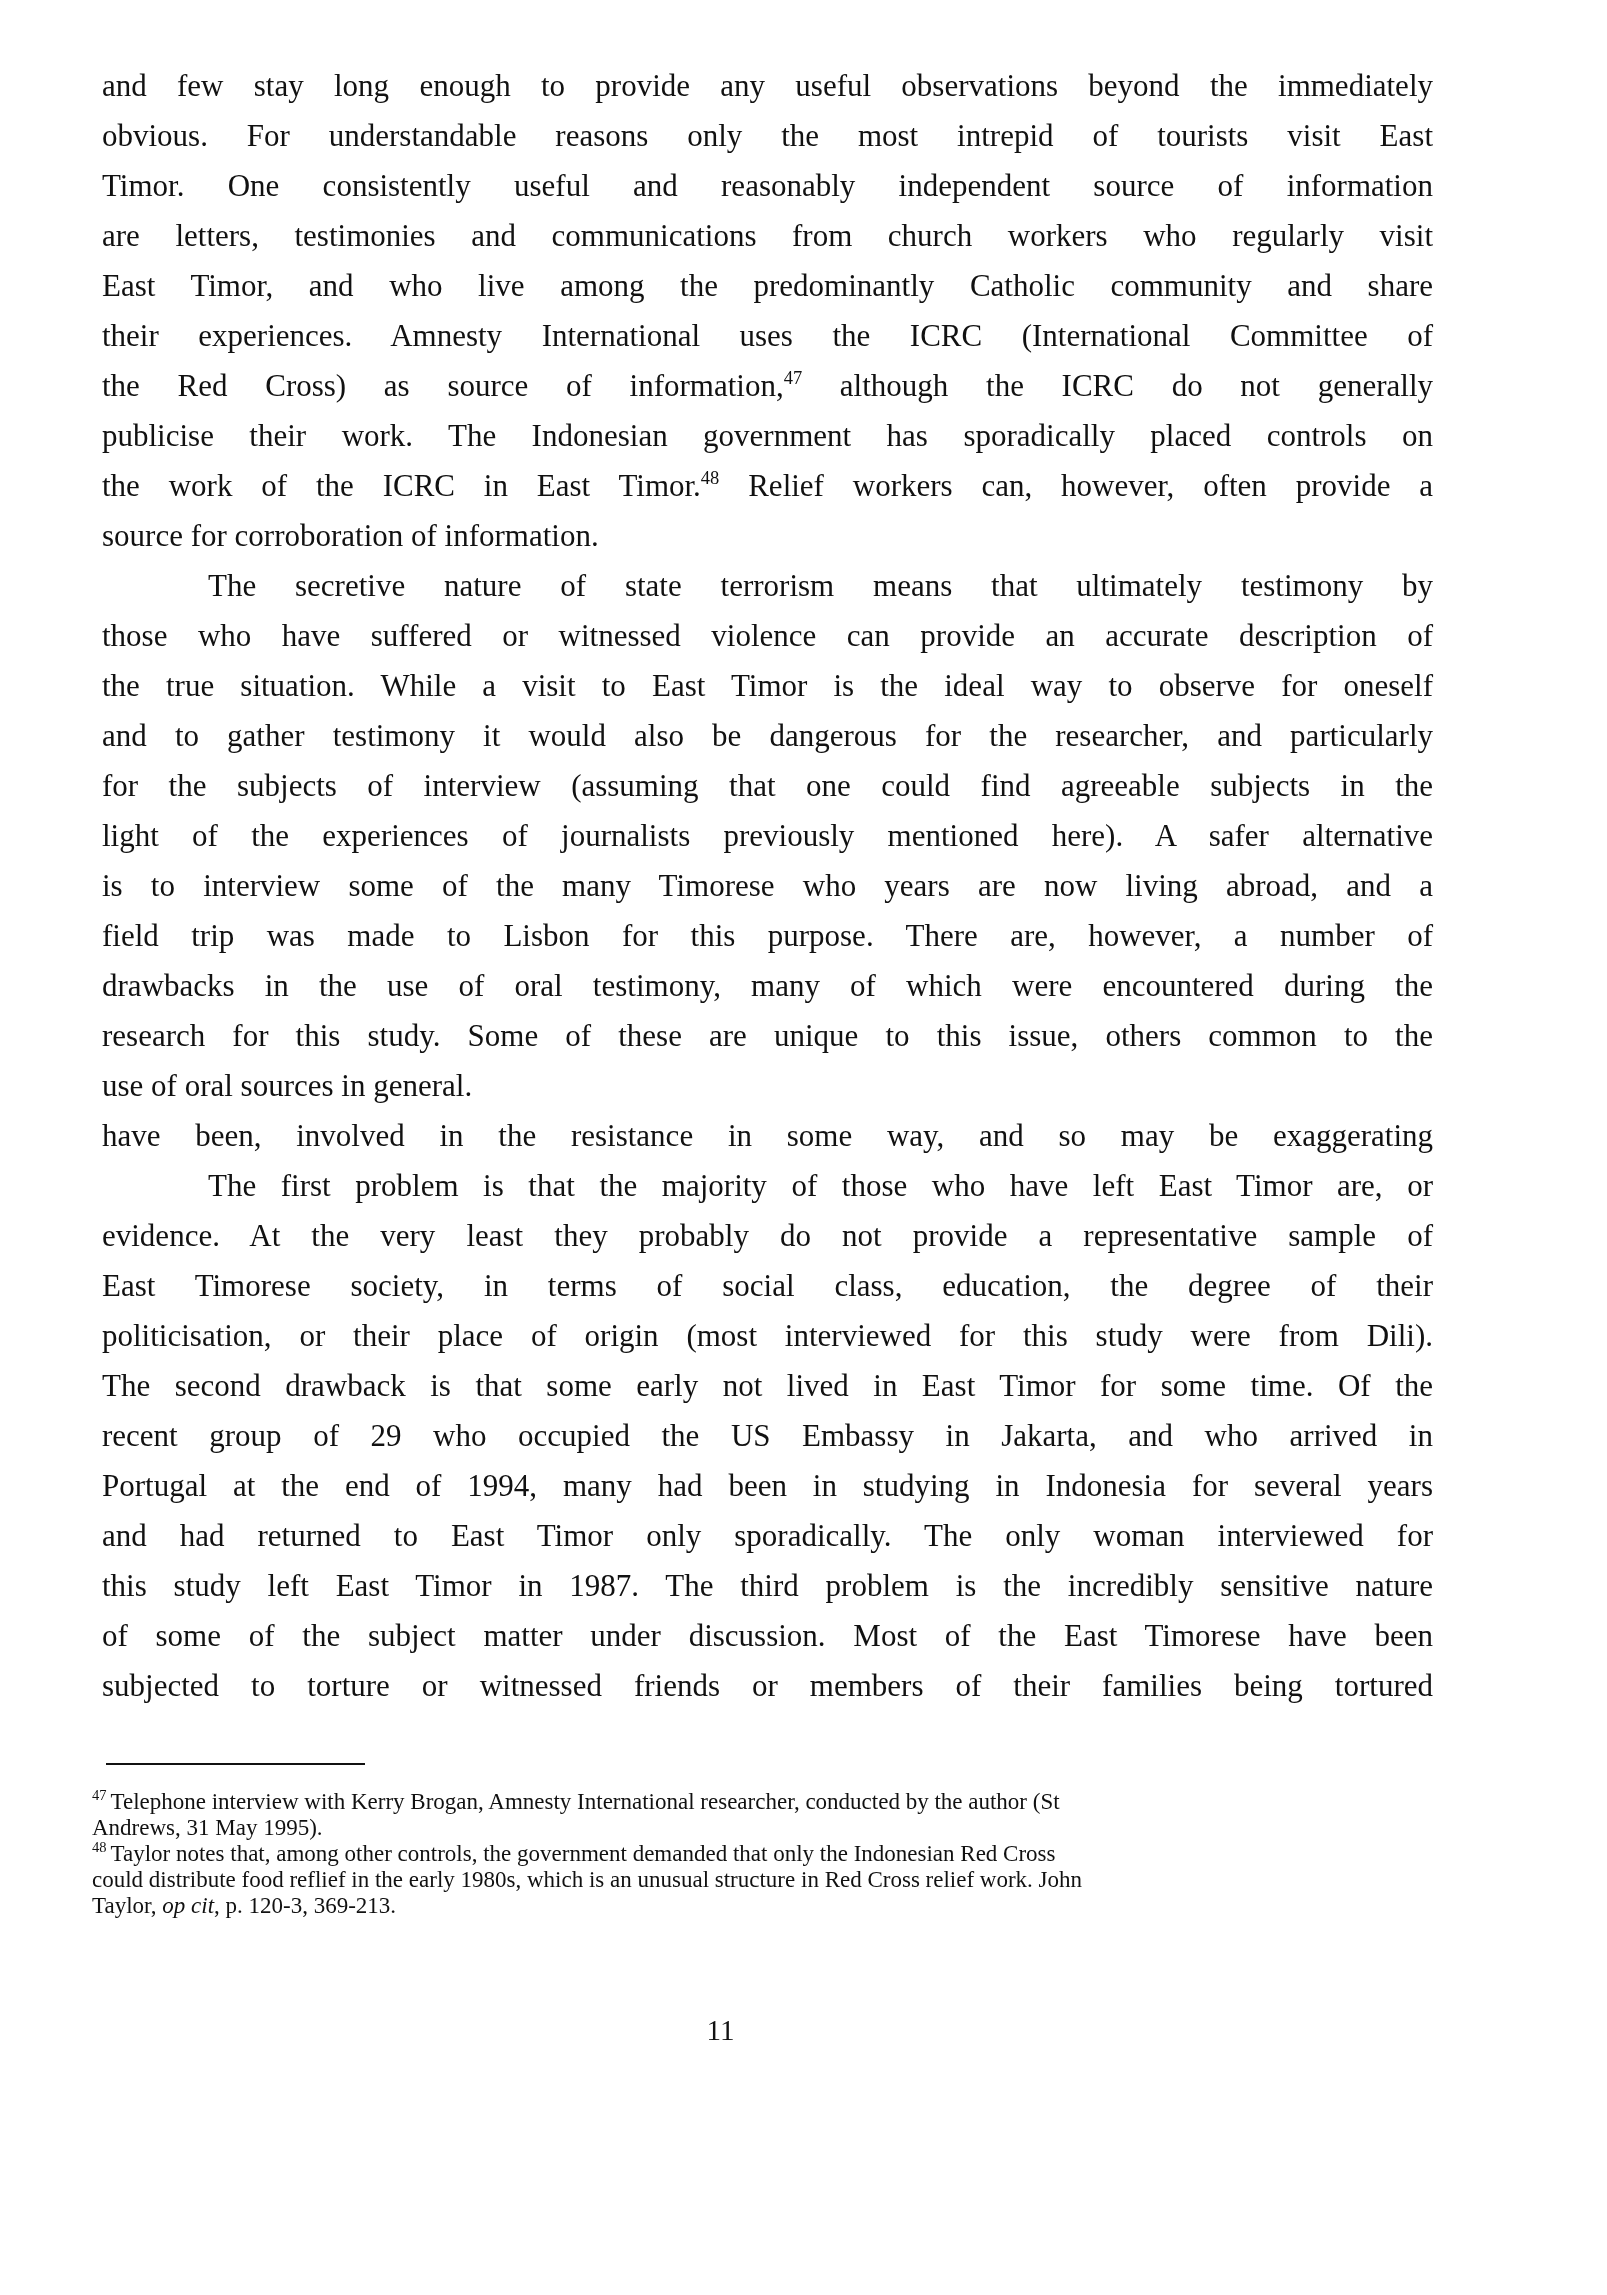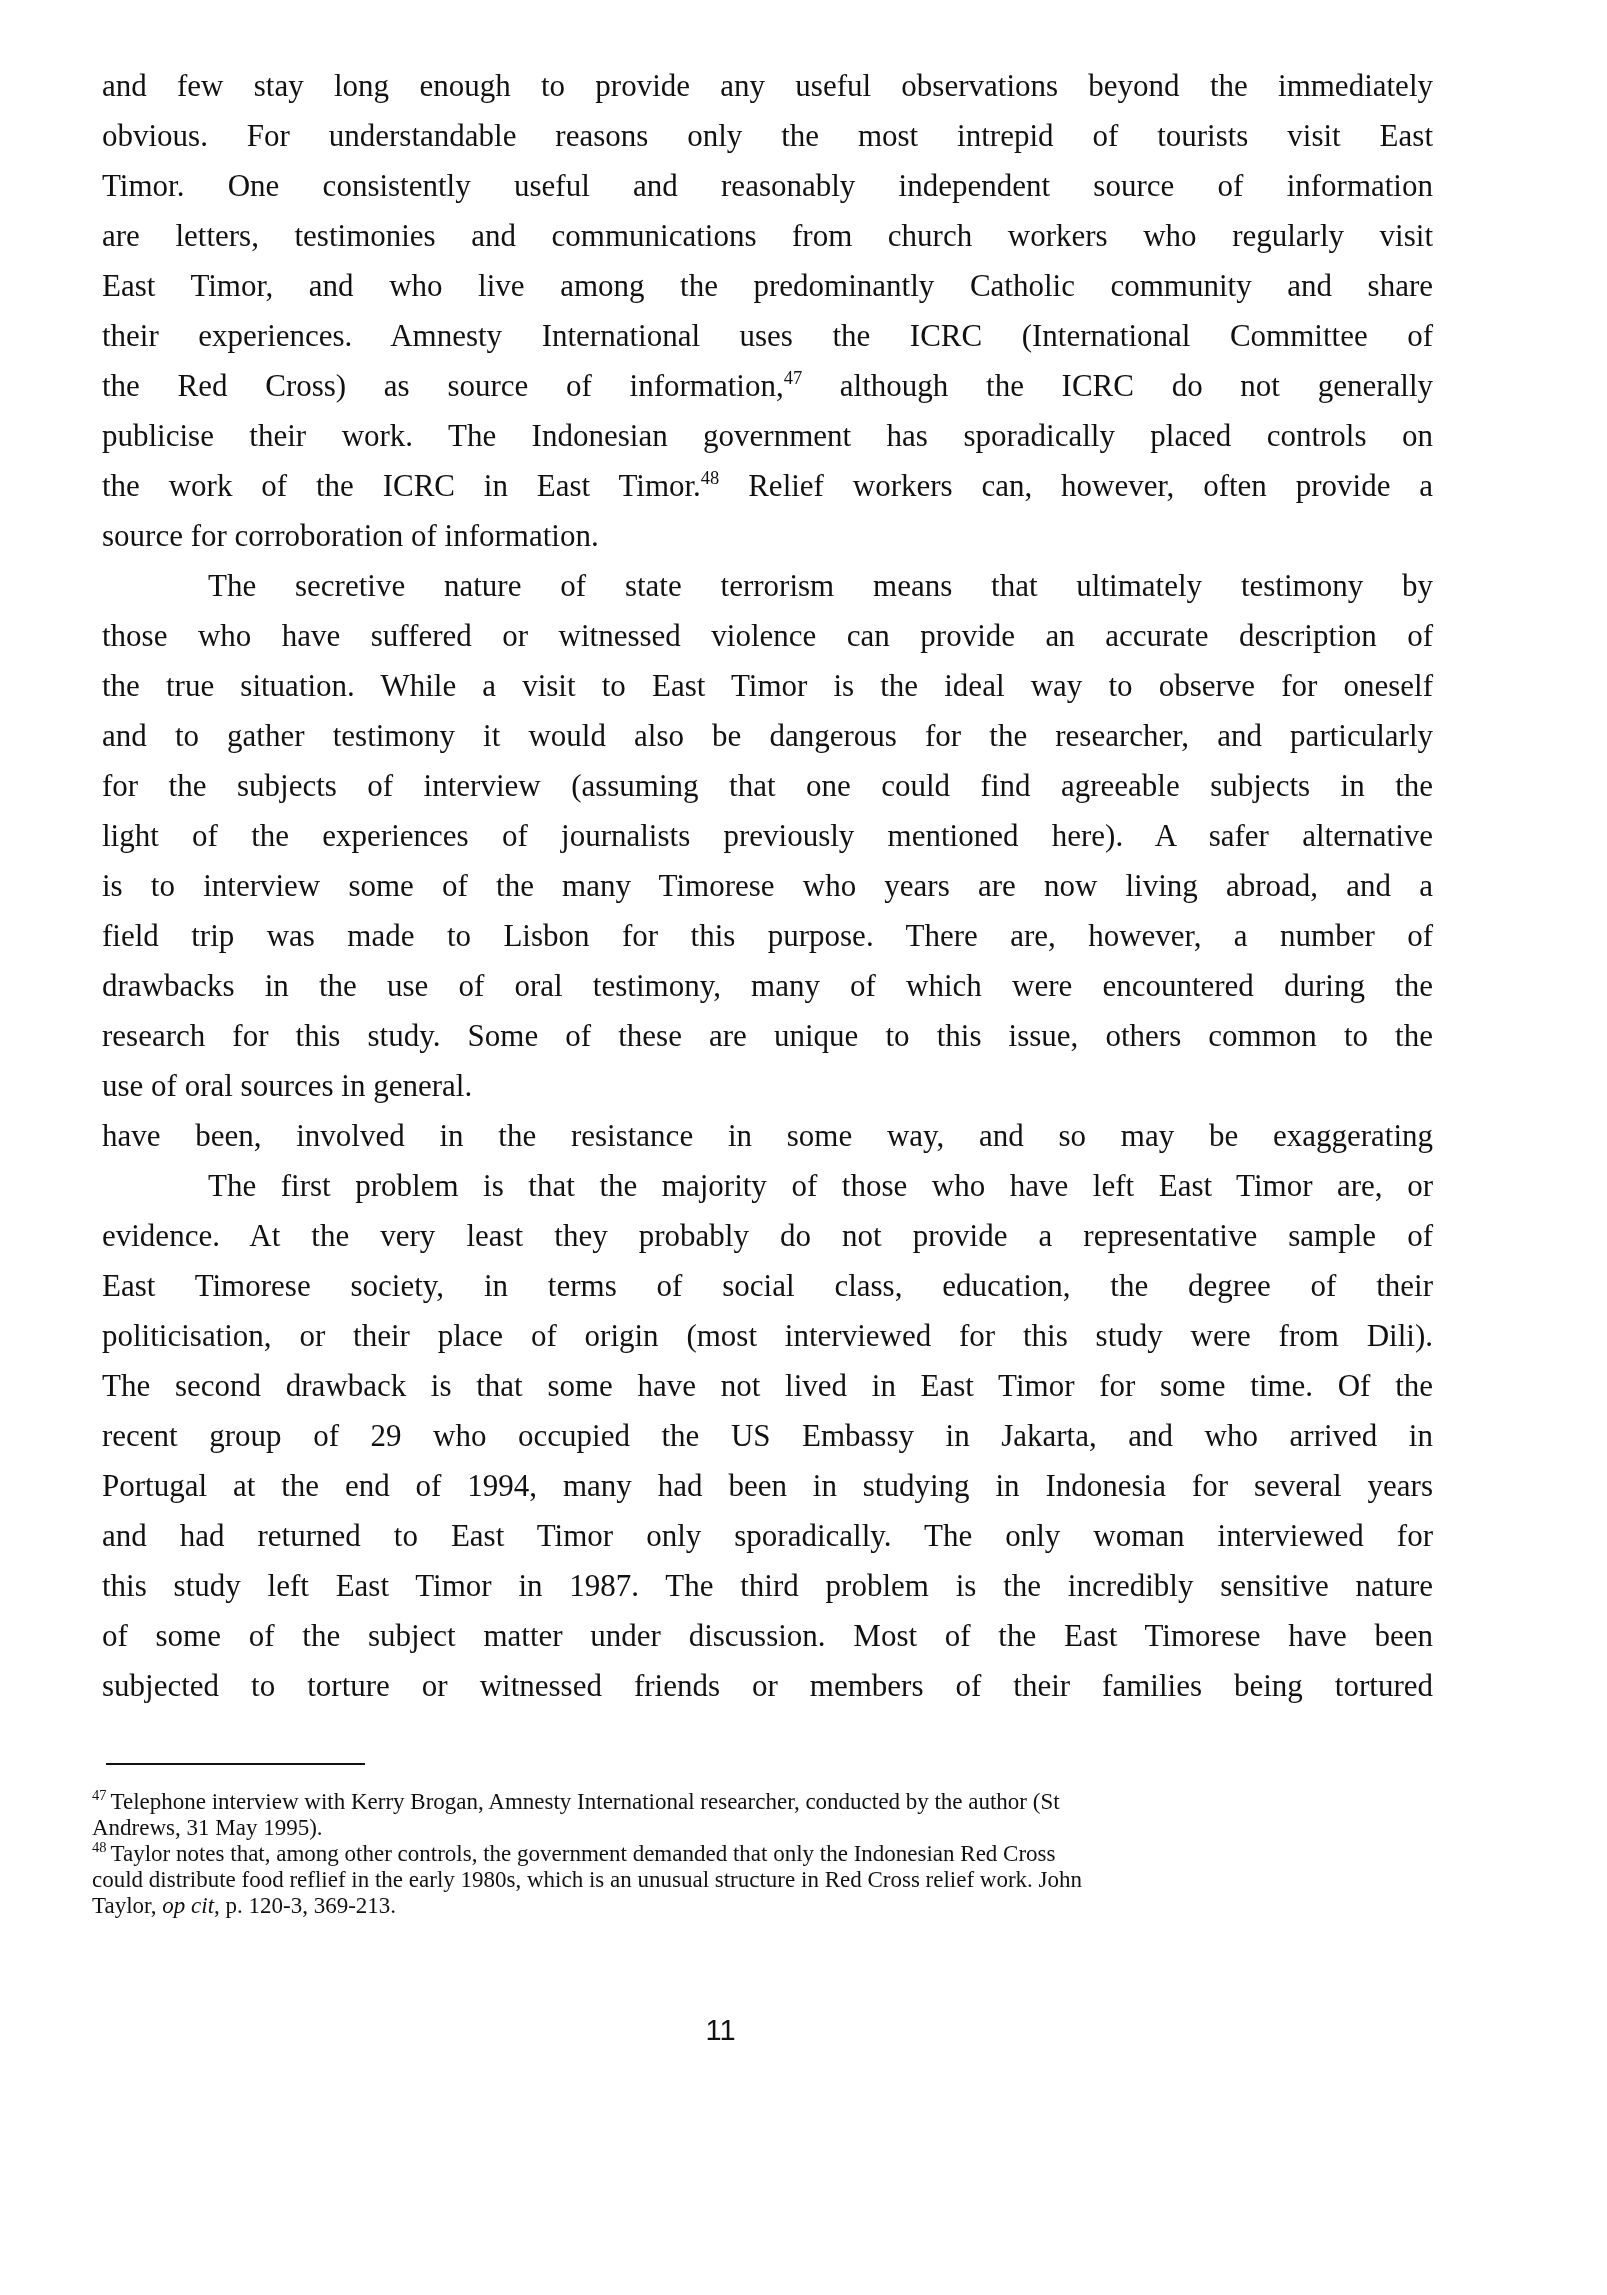--- a/index.html
+++ b/index.html
@@ -22,21 +22,21 @@
     position: absolute; left: 92px; top: 1789px; width: 1250px;
     font-family: "Liberation Serif", "DejaVu Serif", serif;
     font-size: 23px; line-height: 26px;
   }
   .fline { display: block; height: 26px; white-space: nowrap; }
   .fline sup { font-size: 14.5px; line-height: 0; vertical-align: 8.6px; margin-right: 4px; }
   .fline em { }
 
   .page-number {
     position: absolute; left: 661px; top: 2014px; width: 119px; text-align: center;
-    font-family: Liberation Sans, sans-serif; font-size: 29px; line-height: 33px;
+    font-family: Liberation Serif, serif; font-size: 29px; line-height: 33px;
   }
 </style>
 </head>
 <body>
 
 <div class="page">
 
   <div class="body-text">
 
     <div>
@@ -65,21 +65,21 @@
       <span class="line">research for this study. Some of these are unique to this issue, others common to the</span>
       <span class="line last">use of oral sources in general.</span>
     </div>
 
     <div>
       <span class="line">have been,  involved in the resistance in some way, and so may be exaggerating</span>
       <span class="line indent">The first problem is that the majority of those who have left East Timor are, or</span>
       <span class="line">evidence. At the very least they probably do not provide a representative sample of</span>
       <span class="line">East Timorese society, in terms of social class, education, the degree of their</span>
       <span class="line">politicisation, or their place of origin (most interviewed for this study were from Dili).</span>
-      <span class="line">The second drawback is that some have not lived in East Timor for some time. Of the</span>
+      <span class="line">The second drawback is that some early not lived in East Timor for some time. Of the</span>
       <span class="line">recent group of 29 who occupied the US Embassy in Jakarta, and who arrived in</span>
       <span class="line">Portugal at the end of 1994, many had been in studying in Indonesia for several years</span>
       <span class="line">and had returned to East Timor only sporadically. The only woman interviewed for</span>
       <span class="line">this study left East Timor in 1987. The third problem is the incredibly sensitive nature</span>
       <span class="line">of some of the subject matter under discussion. Most of the East Timorese have been</span>
       <span class="line">subjected to torture or witnessed friends or members of their families being tortured</span>
     </div>
   </div>
 
   <div class="rule"></div>

